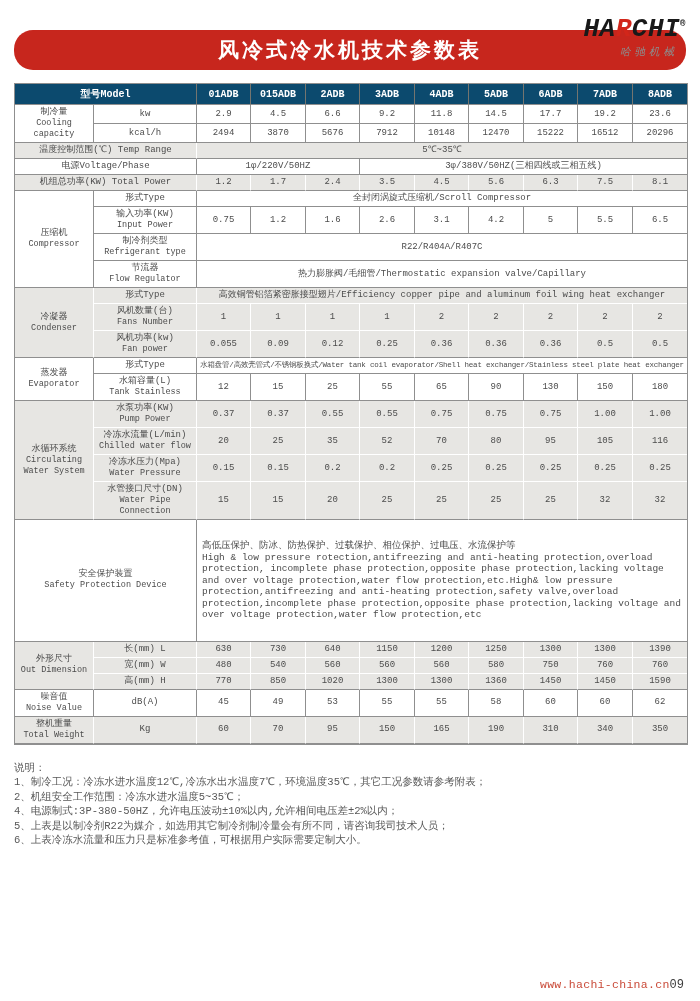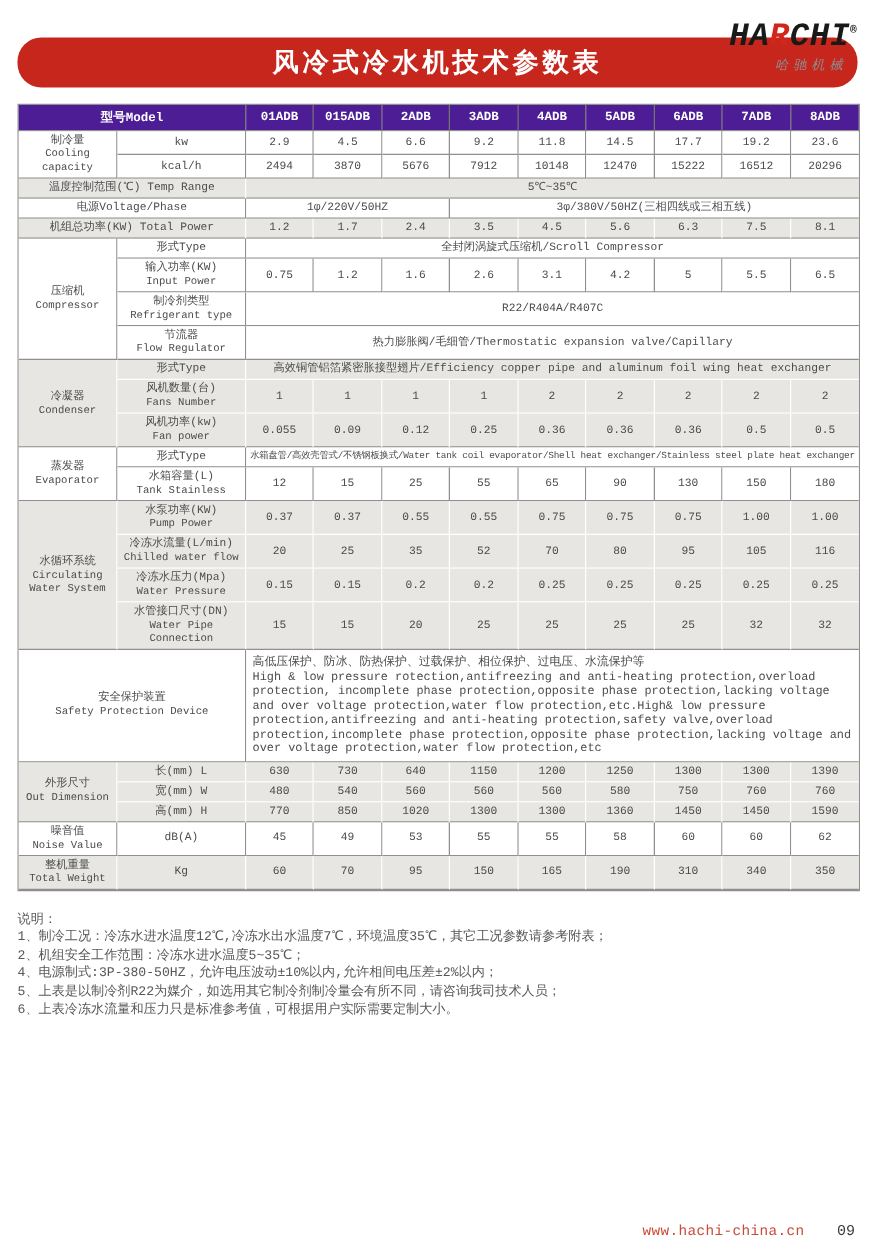--- a/index.html
+++ b/index.html
@@ -18,41 +18,41 @@
   .title-cn{font-size:31px;font-weight:400;color:#3a3a3a;margin:0;letter-spacing:1.5px;line-height:1.15;}
   .title-en{font-size:13.5px;color:#474747;margin-top:3px;letter-spacing:0.2px;}
 
   
   .banner{margin:30px 14px 0 14px;height:40px;background:#c7261d;display:flex;align-items:center;justify-content:center;border-radius:19px;}
   .banner span{color:#ffffff;font-size:21px;font-weight:bold;letter-spacing:3px;}
 
   
   table.spec{margin:13px 14px 0 14px;width:672px;border-collapse:separate;border-spacing:0;
              table-layout:fixed;border:1px solid #8f8f8f;color:#4c4c4c;}
-  table.spec th{background:#4c1d95;color:#ffffff;font-size:10px;font-weight:bold;padding:3px 0;
+  table.spec th{background:#0c4a6e;color:#ffffff;font-size:10px;font-weight:bold;padding:3px 0;
                 border-right:1px solid #75756f;border-bottom:1px solid #8f8f8f;text-align:center;}
   table.spec th:last-child{border-right:none;}
   table.spec td{padding:2px 1px;text-align:center;vertical-align:middle;background:#ffffff;
                 border-right:1px solid #8f8f8f;border-bottom:1px solid #8f8f8f;line-height:11px;font-size:9px;}
   table.spec td:last-child{border-right:none;}
   tr.shade-gray td{background:#e7e6e3;border-right-color:#ffffff;border-bottom-color:#ffffff;}
   tr.glast td{border-bottom-color:#8f8f8f !important;}
   td.lbl{border-bottom-color:#8f8f8f !important;font-size:9.5px;}
   td.sub{font-size:9px;}
   .en{font-size:8.5px;}
   td.val{font-size:10px;}
   td.val.tight{font-size:7.5px;letter-spacing:-0.2px;white-space:nowrap;overflow:hidden;}
-  td.val.blk{text-align:left;padding:4px 5px;font-size:9.5px;line-height:11.5px;}
+  td.val.blk{text-align:left;padding:20px 5px;font-size:9.5px;line-height:11.5px;}
   td.val.blk .en2{font-size:9.5px;line-height:11.5px;}
 
   
   .notes{margin:16px 14px 0 14px;font-size:10.5px;color:#585858;line-height:14.5px;}
 
   
-  .footer{position:absolute;right:16px;bottom:9px;display:flex;align-items:baseline;gap:26px;}
+  .footer{position:absolute;right:16px;bottom:9px;display:flex;align-items:baseline;}
   .footer .site{color:#c94a38;font-size:11.5px;letter-spacing:0.3px;}
   .footer .pageno{color:#3c3c3c;font-size:12px;}
 </style>
 </head>
 <body>
 
 <div class="page">
 
   <div class="logo">
     <div class="logo-word"><span>HA</span><span class="red">R</span><span>CHI</span><span class="reg">®</span></div>

